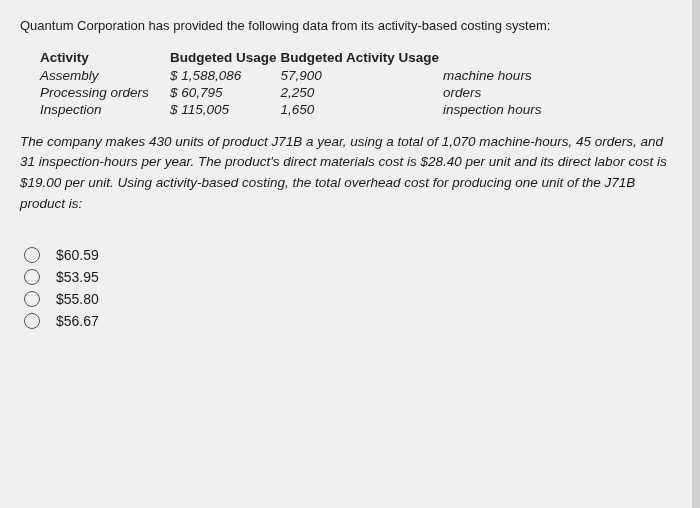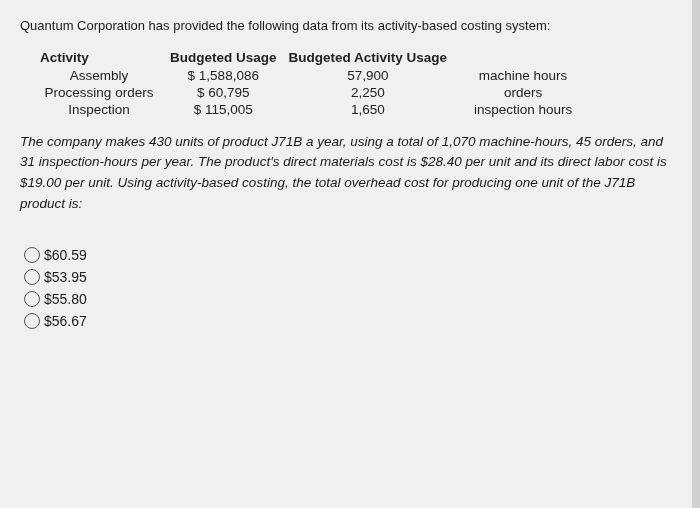--- a/index.html
+++ b/index.html
@@ -39,28 +39,29 @@
     }
 
     table {
       border-collapse: collapse;
       font-size: 13.5px;
     }
 
     table th {
       font-weight: bold;
       text-align: left;
-      padding: 2px 12px 2px 0;
+      padding: 2px 4px 2px 0;
       vertical-align: bottom;
     }
 
     table td {
-      text-align: center;
+      text-align: left;
       padding: 1px 12px 1px 0;
       vertical-align: top;
+      font-style: italic;
     }
 
     .col-activity { min-width: 130px; }
     .col-budgeted-cost { min-width: 110px; }
     .col-budgeted-usage { min-width: 80px; }
     .col-unit { min-width: 140px; }
 
     .body-text {
       font-size: 13.5px;
       line-height: 1.55;
@@ -72,21 +73,21 @@
     .options-container {
       display: flex;
       flex-direction: column;
       gap: 6px;
       padding-left: 4px;
     }
 
     .option-item {
       display: flex;
       align-items: center;
-      gap: 4px;
+      gap: 16px;
       font-size: 14px;
     }
 
     .radio-circle {
       width: 16px;
       height: 16px;
       border-radius: 50%;
       border: 1.5px solid #555;
       background: transparent;
       flex-shrink: 0;

